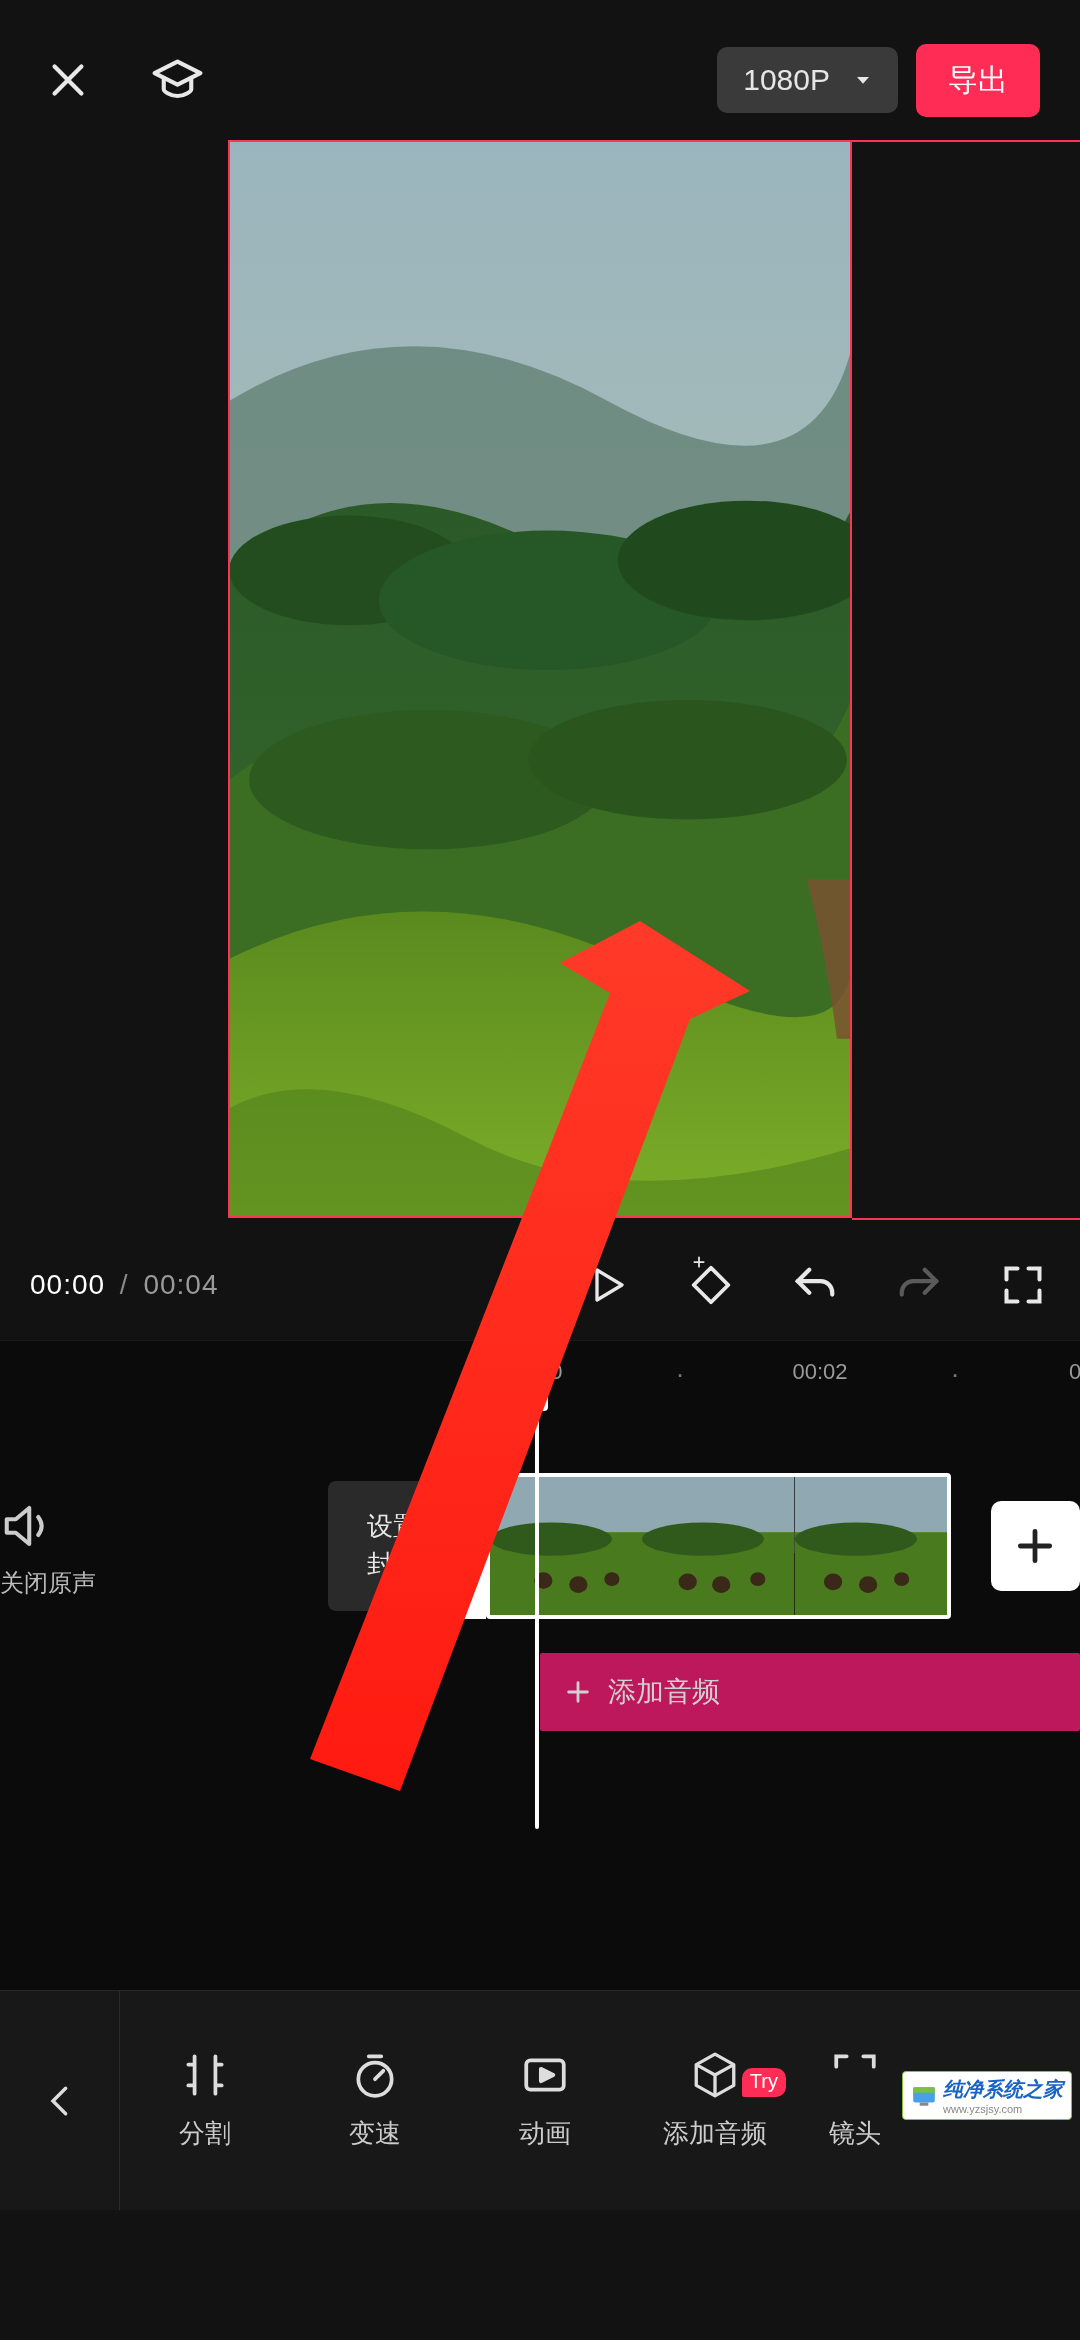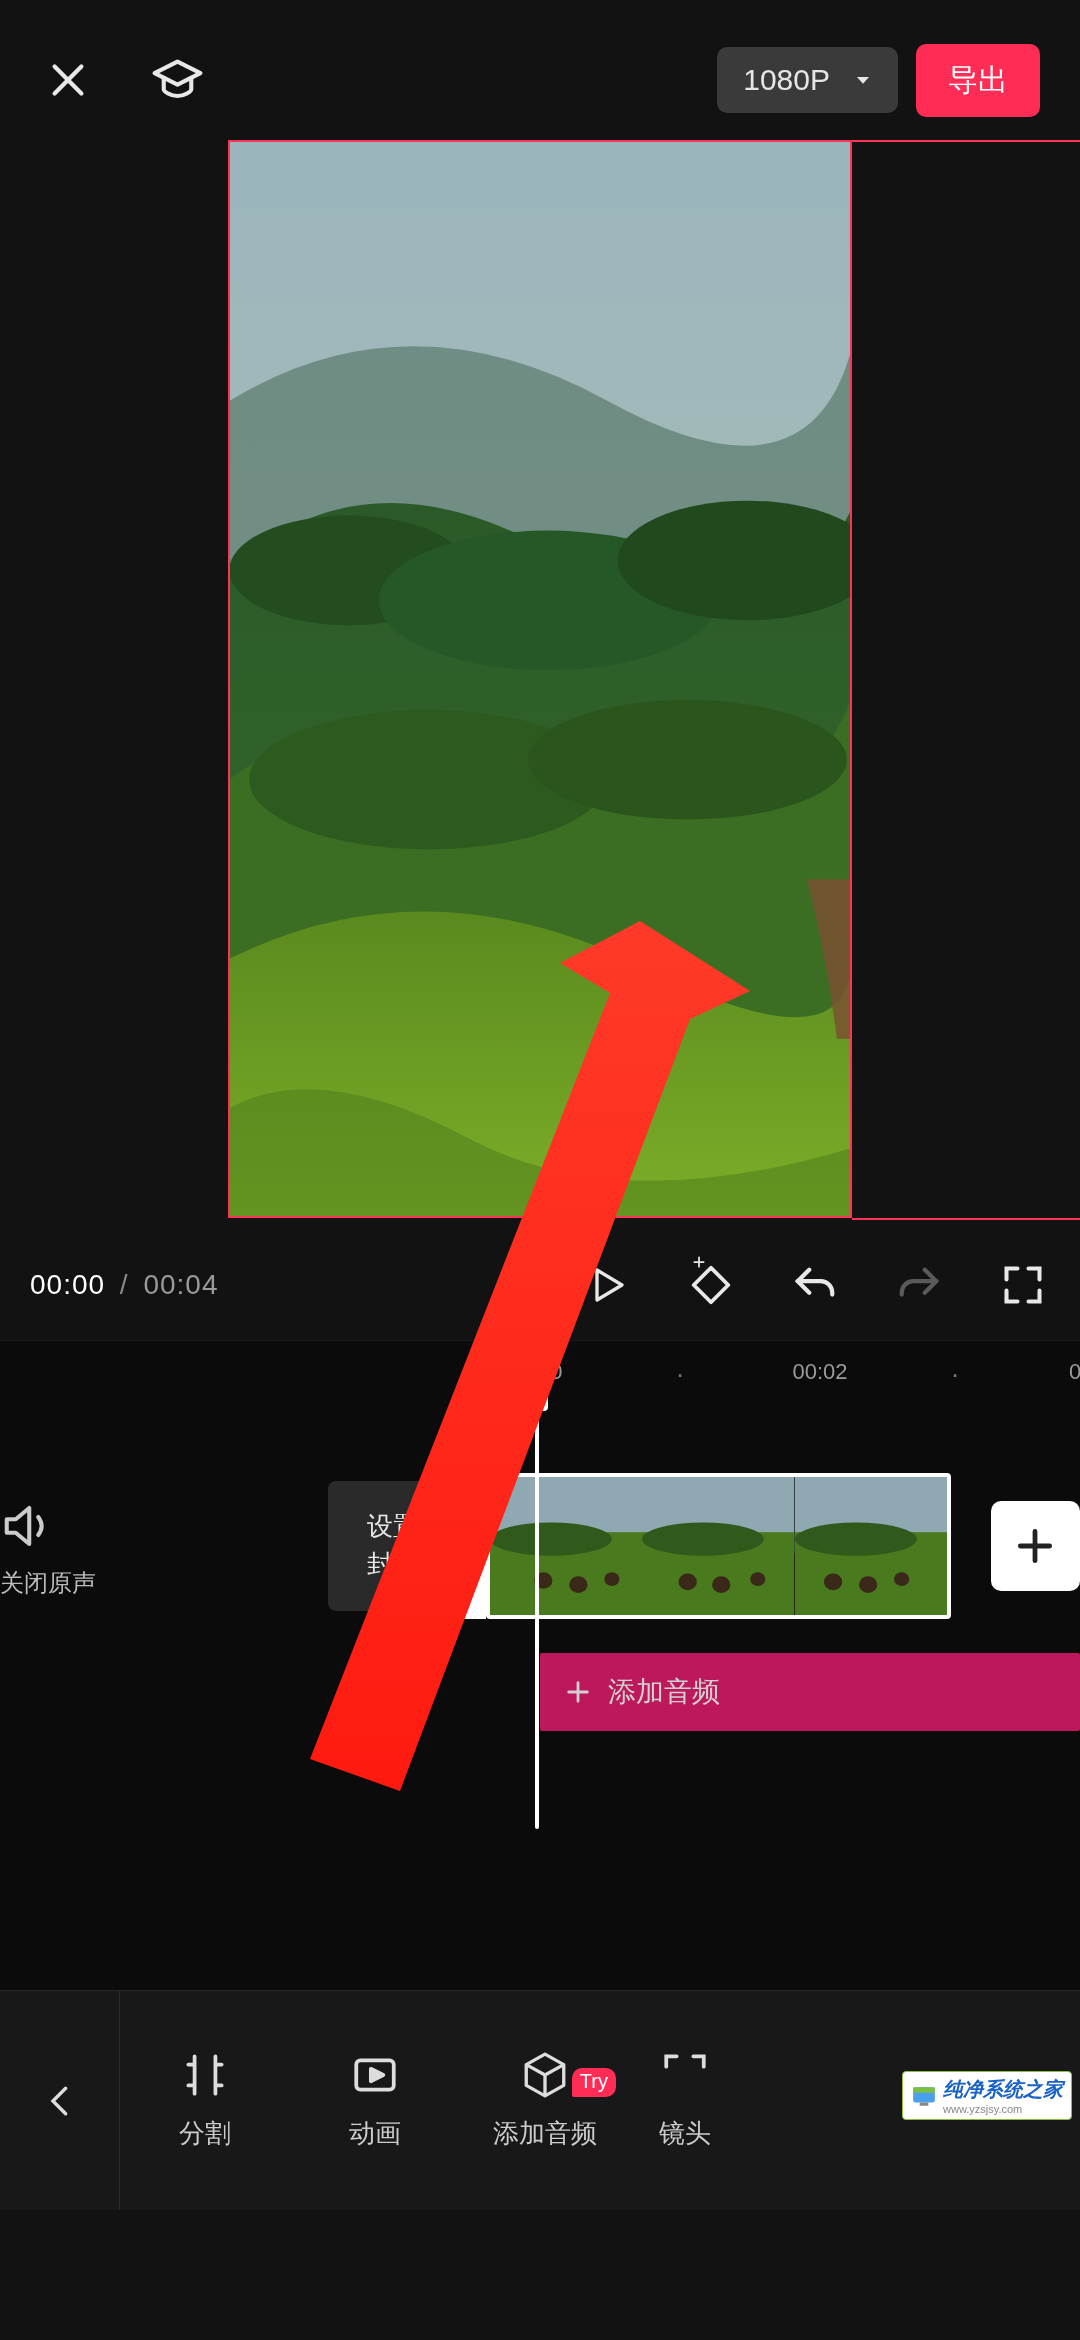--- a/index.html
+++ b/index.html
@@ -273,20 +273,27 @@
       </svg>
   </div>
   <div class="tools">
     <div class="tool">
       <svg width="50" height="50" viewBox="0 0 24 24" fill="none" stroke="#ddd" stroke-width="1.8" stroke-linecap="round">
           <path d="M7 3 V21 M17 3 V21 M7 7 H4 M7 17 H4 M17 7 H20 M17 17 H20"></path>
         </svg>
       <div class="lbl">分割</div>
     </div>
     <div class="tool">
+      <svg width="50" height="50" viewBox="0 0 24 24" fill="none" stroke="#ddd" stroke-width="1.8" stroke-linecap="round">
+          <circle cx="12" cy="14" r="8"></circle>
+          <path d="M12 14 L16 10 M9 3 H15"></path>
+        </svg>
+      <div class="lbl">变速</div>
+    </div>
+    <div class="tool">
       <svg width="50" height="50" viewBox="0 0 24 24" fill="none" stroke="#ddd" stroke-width="1.8" stroke-linejoin="round">
           <rect x="3" y="5" width="18" height="14" rx="2"></rect>
           <path d="M10 9 L16 12 L10 15 Z" fill="#ddd"></path>
         </svg>
       <div class="lbl">动画</div>
     </div>
     <div class="tool">
       <div class="badge">Try</div>
       <svg width="50" height="50" viewBox="0 0 24 24" fill="none" stroke="#ddd" stroke-width="1.6" stroke-linejoin="round">
           <path d="M12 2 L21 7 V17 L12 22 L3 17 V7 Z"></path>

